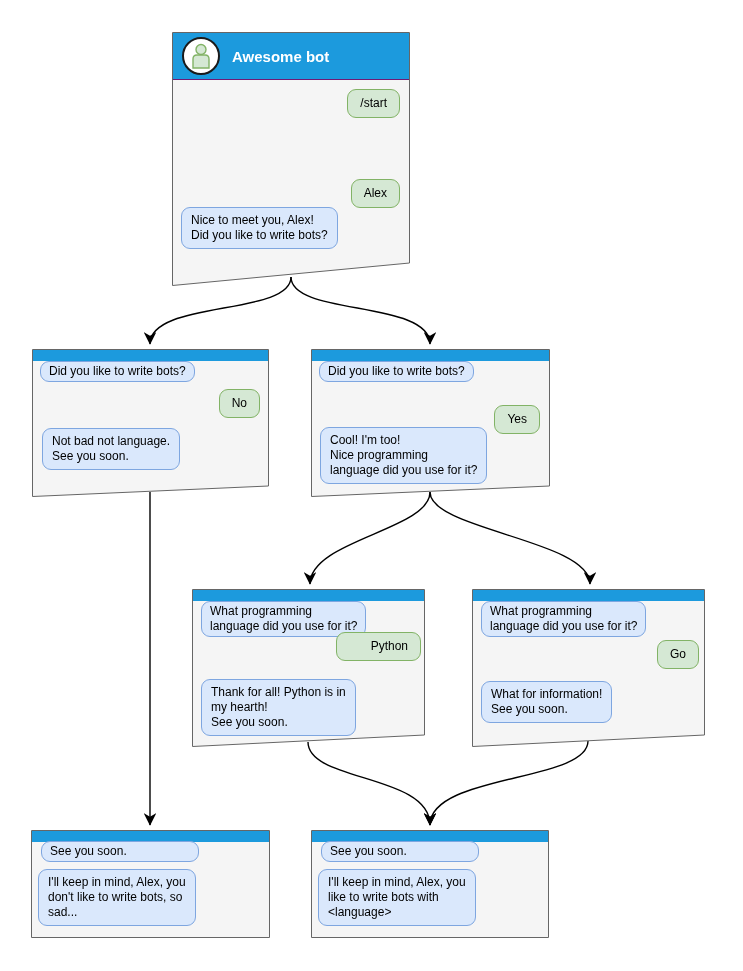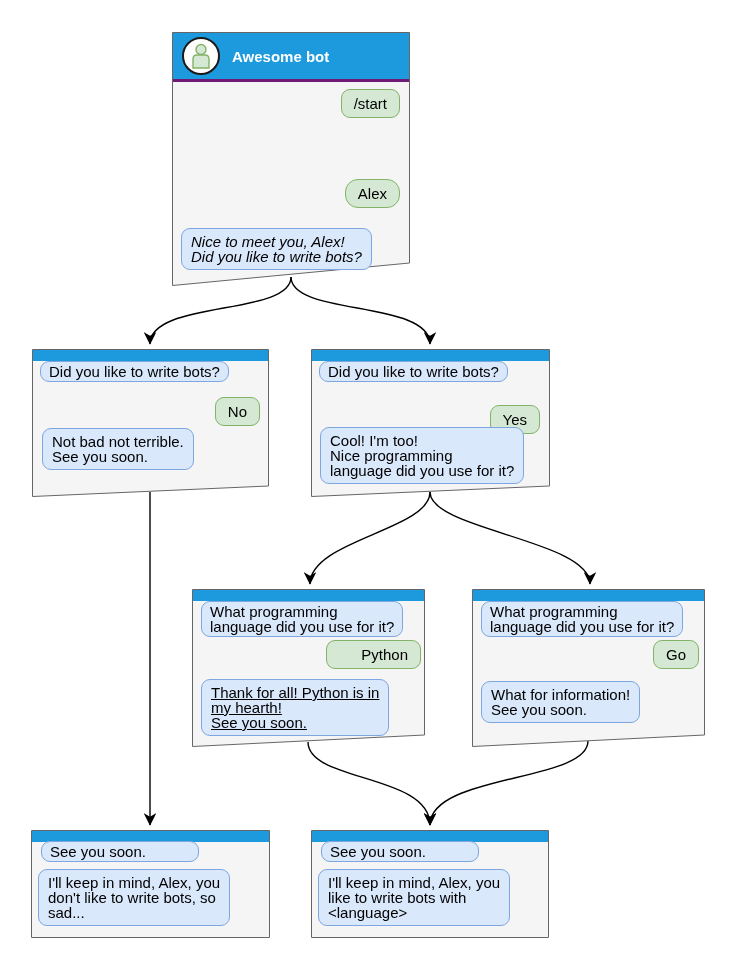--- a/index.html
+++ b/index.html
@@ -6,36 +6,36 @@
   body{
     width:743px;height:971px;position:relative;background:#ffffff;
     font-family:"Liberation Sans",sans-serif;color:#000;overflow:hidden;
   }
   #connectors{position:absolute;left:0;top:0;width:743px;height:971px;z-index:1;}
   .window{position:absolute;z-index:2;}
   .frame{position:absolute;left:0;top:0;overflow:visible;}
   .titlebar{
     position:absolute;left:1px;right:1px;top:1px;height:46px;
     background:var(--header_blue,#1c9add);display:flex;align-items:center;
-    border-bottom:3px solid #701a75;
+    border-bottom:1px solid #701a75;
   }
   .band{
     position:absolute;left:1px;right:1px;top:1px;height:11px;
     background:var(--header_blue,#1c9add);
   }
   .avatar{
     width:38px;height:38px;border-radius:50%;background:#fff;
     border:2px solid #1a1a1a;margin-left:9px;display:flex;
     align-items:center;justify-content:center;box-sizing:border-box;flex:0 0 auto;
   }
   .window-title{
     margin-left:12px;color:#ffffff;font-weight:bold;font-size:15px;
   }
   .bubble{
-    position:absolute;font-size:15px;line-height:15px;white-space:pre-line;
+    position:absolute;font-size:12px;line-height:15px;white-space:pre-line;
     border-radius:9px;padding:5px 9px;z-index:3;
   }
   .bubble.bot{
     background:var(--bubble_bot_fill,#dae8fc);
     border:1px solid var(--bubble_bot_border,#7ea6e0);
   }
   .bubble.user{
     background:var(--bubble_user_fill,#d5e8d4);
     border:1px solid var(--bubble_user_border,#82b366);
     padding:6px 12px;
@@ -69,33 +69,33 @@
   <div class="titlebar">
     <div class="avatar">
       <svg width="24" height="26" viewBox="0 0 24 26">
         <circle cx="12" cy="6.5" r="5" fill="#d5e8d4" stroke="#82b366" stroke-width="1.4"></circle>
         <path d="M4,25 L4,16 Q4,12 8,12 L16,12 Q20,12 20,16 L20,25 z" fill="#d5e8d4" stroke="#82b366" stroke-width="1.4"></path>
       </svg>
     </div>
     <div class="window-title">Awesome bot</div>
   </div>
   <div class="bubble user" style="top:57px;right:10px;">/start</div>
-  <div class="bubble user" style="top:147px;right:10px;border-radius:13px;">Alex</div>
-  <div class="bubble bot" style="top:196px;left:9px;font-style:italic;">Nice to meet you, Alex!
+  <div class="bubble user" style="top:147px;right:10px;">Alex</div>
+  <div class="bubble bot" style="top:175px;left:9px;">Nice to meet you, Alex!
 Did you like to write bots?</div>
 </div>
 
 <div class="window" style="left:32px;top:349px;width:237px;height:148px;">
   <svg class="frame" width="237" height="148">
     <polygon points="0.5,0.5 236.5,0.5 236.5,137 0.5,147.5" fill="#f5f5f5" stroke="#666666" stroke-width="1"></polygon>
   </svg>
   <div class="band"></div>
   <div class="bubble bot q" style="top:12px;left:8px;">Did you like to write bots?</div>
-  <div class="bubble user" style="top:48px;right:9px;">No</div>
-  <div class="bubble bot" style="top:79px;left:10px;">Not bad not terrible.
+  <div class="bubble user" style="top:40px;right:9px;">No</div>
+  <div class="bubble bot" style="top:79px;left:10px;">Not bad not language.
 See you soon.</div>
 </div>
 
 <div class="window" style="left:311px;top:349px;width:239px;height:148px;">
   <svg class="frame" width="239" height="148">
     <polygon points="0.5,0.5 238.5,0.5 238.5,137 0.5,147.5" fill="#f5f5f5" stroke="#666666" stroke-width="1"></polygon>
   </svg>
   <div class="band"></div>
   <div class="bubble bot q" style="top:12px;left:8px;">Did you like to write bots?</div>
   <div class="bubble user" style="top:56px;right:10px;">Yes</div>
@@ -104,22 +104,22 @@
 language did you use for it?</div>
 </div>
 
 <div class="window" style="left:192px;top:589px;width:233px;height:158px;">
   <svg class="frame" width="233" height="158">
     <polygon points="0.5,0.5 232.5,0.5 232.5,146 0.5,157.5" fill="#f5f5f5" stroke="#666666" stroke-width="1"></polygon>
   </svg>
   <div class="band"></div>
   <div class="bubble bot q" style="top:12px;left:9px;">What programming
 language did you use for it?</div>
-  <div class="bubble user" style="top:51px;right:4px;padding-left:34px;">Python</div>
-  <div class="bubble bot" style="top:90px;left:9px;text-decoration:underline;">Thank for all! Python is in
+  <div class="bubble user" style="top:43px;right:4px;padding-left:34px;">Python</div>
+  <div class="bubble bot" style="top:90px;left:9px;">Thank for all! Python is in
 my hearth!
 See you soon.</div>
 </div>
 
 <div class="window" style="left:472px;top:589px;width:233px;height:158px;">
   <svg class="frame" width="233" height="158">
     <polygon points="0.5,0.5 232.5,0.5 232.5,146 0.5,157.5" fill="#f5f5f5" stroke="#666666" stroke-width="1"></polygon>
   </svg>
   <div class="band"></div>
   <div class="bubble bot q" style="top:12px;left:9px;">What programming

